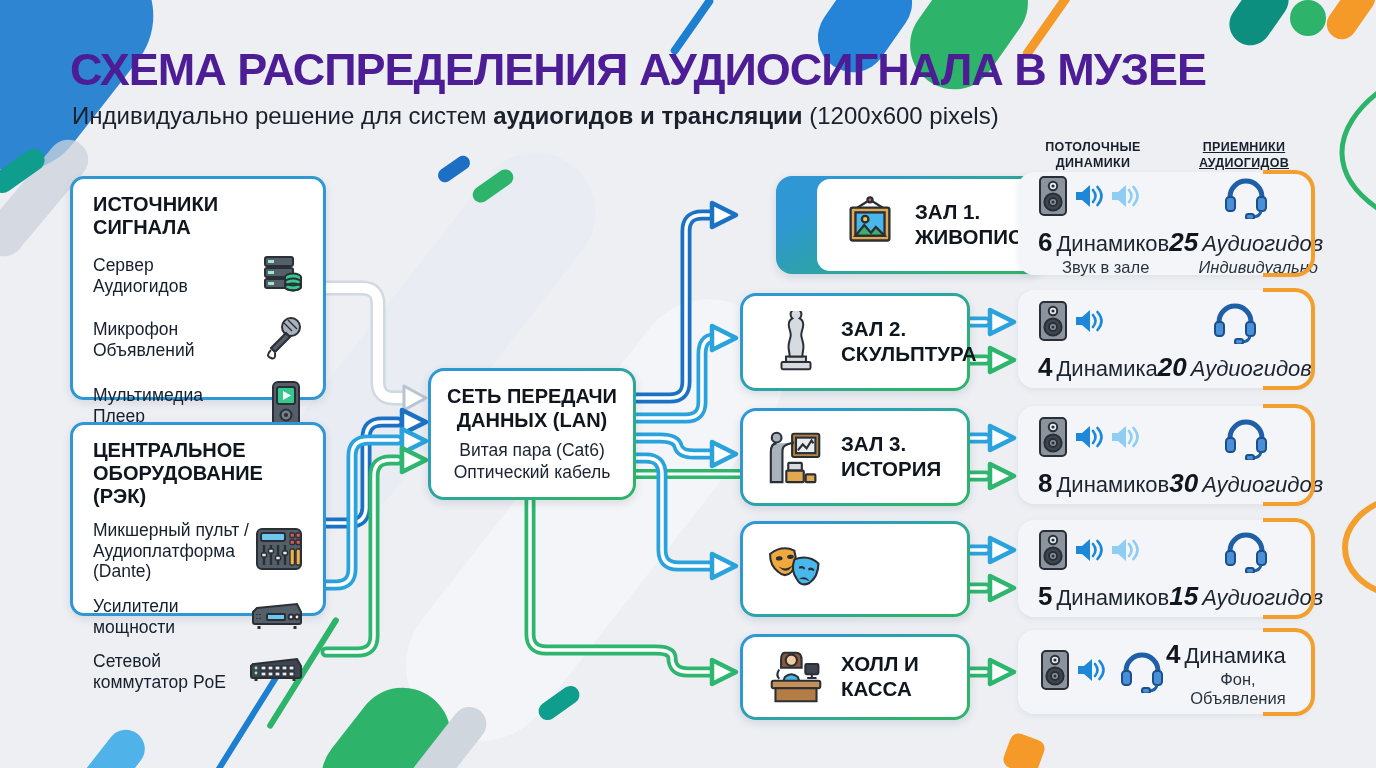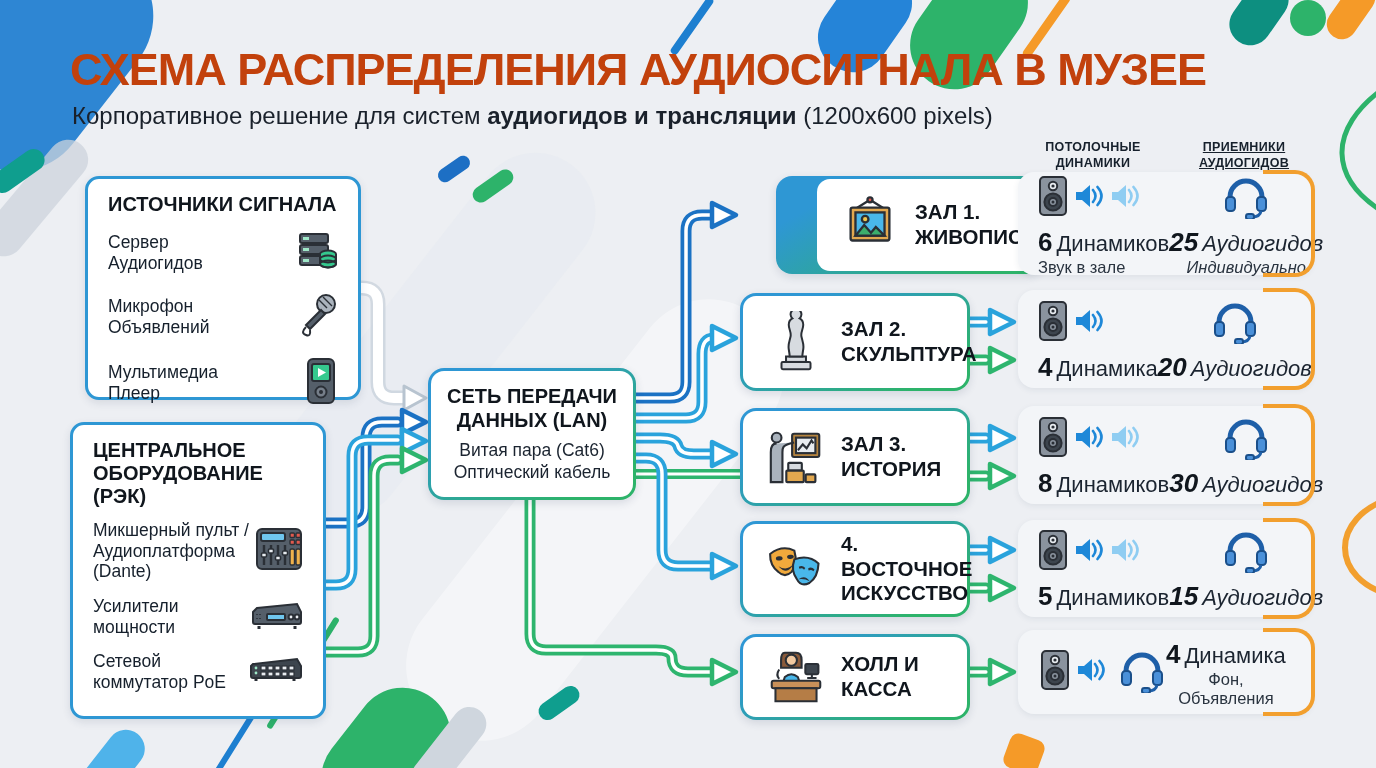--- a/index.html
+++ b/index.html
@@ -5,21 +5,21 @@
   html,body{margin:0;padding:0;}
   body{width:1376px;height:768px;overflow:hidden;background:#edeff3;
        font-family:"Liberation Sans",sans-serif;color:#141b24;position:relative;}
   .abs{position:absolute;}
   .preline{white-space:pre-line;}
   
   .deco{position:absolute;z-index:0;}
   
   #wires{position:absolute;left:0;top:0;z-index:1;pointer-events:none;}
   
-  .title{left:70px;top:44px;font-size:45px;font-weight:800;letter-spacing:-1px;color:#c2410c;z-index:3;}
+  .title{left:70px;top:44px;font-size:45px;font-weight:800;letter-spacing:-1px;color:#4c1d95;z-index:3;}
   .subtitle{left:72px;top:102px;font-size:24px;color:#1a212b;z-index:3;}
   .subtitle b{font-weight:700;}
   
   .box{background:#fff;border:3px solid #2e97d4;border-radius:14px;
        box-shadow:0 3px 8px rgba(40,60,90,.12);z-index:2;padding:14px 18px 10px 20px;box-sizing:border-box;}
   .box h3{margin:0 0 12px 0;font-size:20px;font-weight:800;color:#10161d;line-height:1.15;}
   .item{display:flex;justify-content:space-between;align-items:center;margin-bottom:14px;}
   .item .lbl{font-size:17.5px;line-height:1.18;color:#16202c;}
   .item .ic{flex:0 0 52px;text-align:right;}
   
@@ -39,21 +39,21 @@
   
   .srow{background:#f3f5f8;border-radius:16px;box-shadow:0 2px 6px rgba(40,60,90,.08);
         z-index:2;display:flex;align-items:center;box-sizing:border-box;}
   .bracket{position:absolute;right:-3px;top:-2px;bottom:-2px;width:48px;
            border:4px solid #f29f2e;border-left:none;border-radius:0 20px 20px 0;}
   .shalf{flex:1 1 0;display:flex;flex-direction:column;align-items:flex-start;padding-left:20px;}
   .ghalf{flex:1 1 0;display:flex;flex-direction:column;align-items:center;padding-right:26px;font-style:italic;}
   .icr{display:flex;align-items:center;gap:6px;height:54px;}
   .cnt{font-size:22px;color:#1b2430;margin-top:2px;}
   .cnt b{font-size:26px;font-weight:800;color:#10161d;margin-right:4px;}
-  .note{font-size:16.5px;color:#2a3440;margin-top:0px;}
+  .note{font-size:16.5px;color:#2a3440;margin-top:0px;margin-left:24px;}
   .divider{width:2px;align-self:stretch;background:#d4dae1;margin:14px 0;}
   .row5{display:flex;align-items:center;padding:0 10px 0 22px;}
   .row5 .txt{flex:1;text-align:center;padding-right:28px;}
 </style>
 </head>
 <body>
 
 <div class="deco" style="left:-60px;top:-80px;width:185px;height:250px;border-radius:72px;background:#2e86d3;transform:rotate(38deg);"></div>
 <div class="deco" style="left:16px;top:128px;width:40px;height:140px;border-radius:24px;background:#ccd3dc;opacity:.75;transform:rotate(40deg);"></div>
 <div class="deco" style="left:-12px;top:160px;width:60px;height:22px;border-radius:11px;background:#0f9e8e;transform:rotate(-35deg);"></div>
@@ -182,24 +182,24 @@
     <g>
         <path d="M952,672 H986" stroke="#2eb56e" stroke-width="11"></path>
         <path d="M952,672 H986" stroke="#fff" stroke-width="3.5"></path>
         <path d="M990,660 L1014,672 L990,684 Z" fill="#fff" stroke="#2eb56e" stroke-width="4.5"></path>
       </g>
   </g>
 </svg>
 
 <div class="abs title">СХЕМА РАСПРЕДЕЛЕНИЯ АУДИОСИГНАЛА В МУЗЕЕ</div>
 <div class="abs subtitle">
-  <span>Корпоративное решение для систем </span><b>аудиогидов и трансляции</b><span> (1200x600 pixels)</span>
-</div>
-
-<div class="abs box" style="left:70px;top:176px;width:276px;height:224px;margin-left:15px;">
+  <span>Индивидуально решение для систем </span><b>аудиогидов и трансляции</b><span> (1200x600 pixels)</span>
+</div>
+
+<div class="abs box" style="left:70px;top:176px;width:256px;height:224px;">
   <h3>ИСТОЧНИКИ СИГНАЛА</h3>
   <div class="item">
     <div class="lbl preline">Сервер
 Аудиогидов</div>
     <div class="ic">
       <svg width="46" height="46" viewBox="0 0 46 46">
           <g stroke="#2a2f36" stroke-width="2">
             <rect x="6" y="6" width="28" height="9" rx="2" fill="#555f6a"></rect>
             <rect x="6" y="17" width="28" height="9" rx="2" fill="#555f6a"></rect>
             <rect x="6" y="28" width="28" height="9" rx="2" fill="#555f6a"></rect>
@@ -238,21 +238,21 @@
             <rect x="12" y="8" width="18" height="17" rx="2" fill="#35c98e"></rect>
             <path d="M18,12 l8,4.5 l-8,4.5 Z" fill="#fff" stroke="none"></path>
             <circle cx="21" cy="36" r="5.5" fill="#767f8a"></circle>
             <circle cx="21" cy="36" r="2" fill="#2a2f36" stroke="none"></circle>
           </g>
         </svg>
     </div>
   </div>
 </div>
 
-<div class="abs box" style="left:70px;top:422px;width:256px;height:297px;">
+<div class="abs box" style="left:70px;top:422px;width:256px;height:194px;">
   <h3 class="preline">ЦЕНТРАЛЬНОЕ
 ОБОРУДОВАНИЕ (РЭК)</h3>
   <div class="item">
     <div class="lbl preline">Микшерный пульт /
 Аудиоплатформа
 (Dante)</div>
     <div class="ic">
       <svg width="52" height="52" viewBox="0 0 52 52">
           <g stroke="#2a2f36" stroke-width="2">
             <rect x="4" y="6" width="44" height="40" rx="5" fill="#555f6a"></rect>
@@ -402,22 +402,20 @@
             </g>
             <path d="M30,22 q14,-8 26,0 q2,14 -6,22 q-8,6 -14,-2 q-8,-8 -6,-20 Z" fill="#49b7ea" transform="rotate(10 44 34)"></path>
             <g transform="rotate(10 44 34)" fill="#2a2f36" stroke="none">
               <path d="M36,29 q3,-3 7,0 l-1,2 q-2.5,-2 -5,0 Z"></path>
               <path d="M46,29 q3,-3 7,0 l-1,2 q-2.5,-2 -5,0 Z"></path>
               <path d="M38,42 q6,-6 12,0 q-6,-2 -12,0 Z"></path>
             </g>
           </g>
         </svg>
     </div>
-    <div class="ht preline">4. ВОСТОЧНОЕ
-ИСКУССТВО</div>
   </div>
 </div>
 
 <div class="abs gwrap hall" style="left:740px;top:634px;width:224px;height:80px;">
   <div class="inner">
     <div class="hic">
       <svg width="60" height="56" viewBox="0 0 64 60">
           <g stroke="#2a2f36" stroke-width="2.2">
             <path d="M20,4 h12 q6,0 6,8 v8 h-22 v-8 q0,-8 4,-8 Z" fill="#8a5a3a"></path>
             <circle cx="27" cy="12" r="6" fill="#f2c9a0"></circle>

